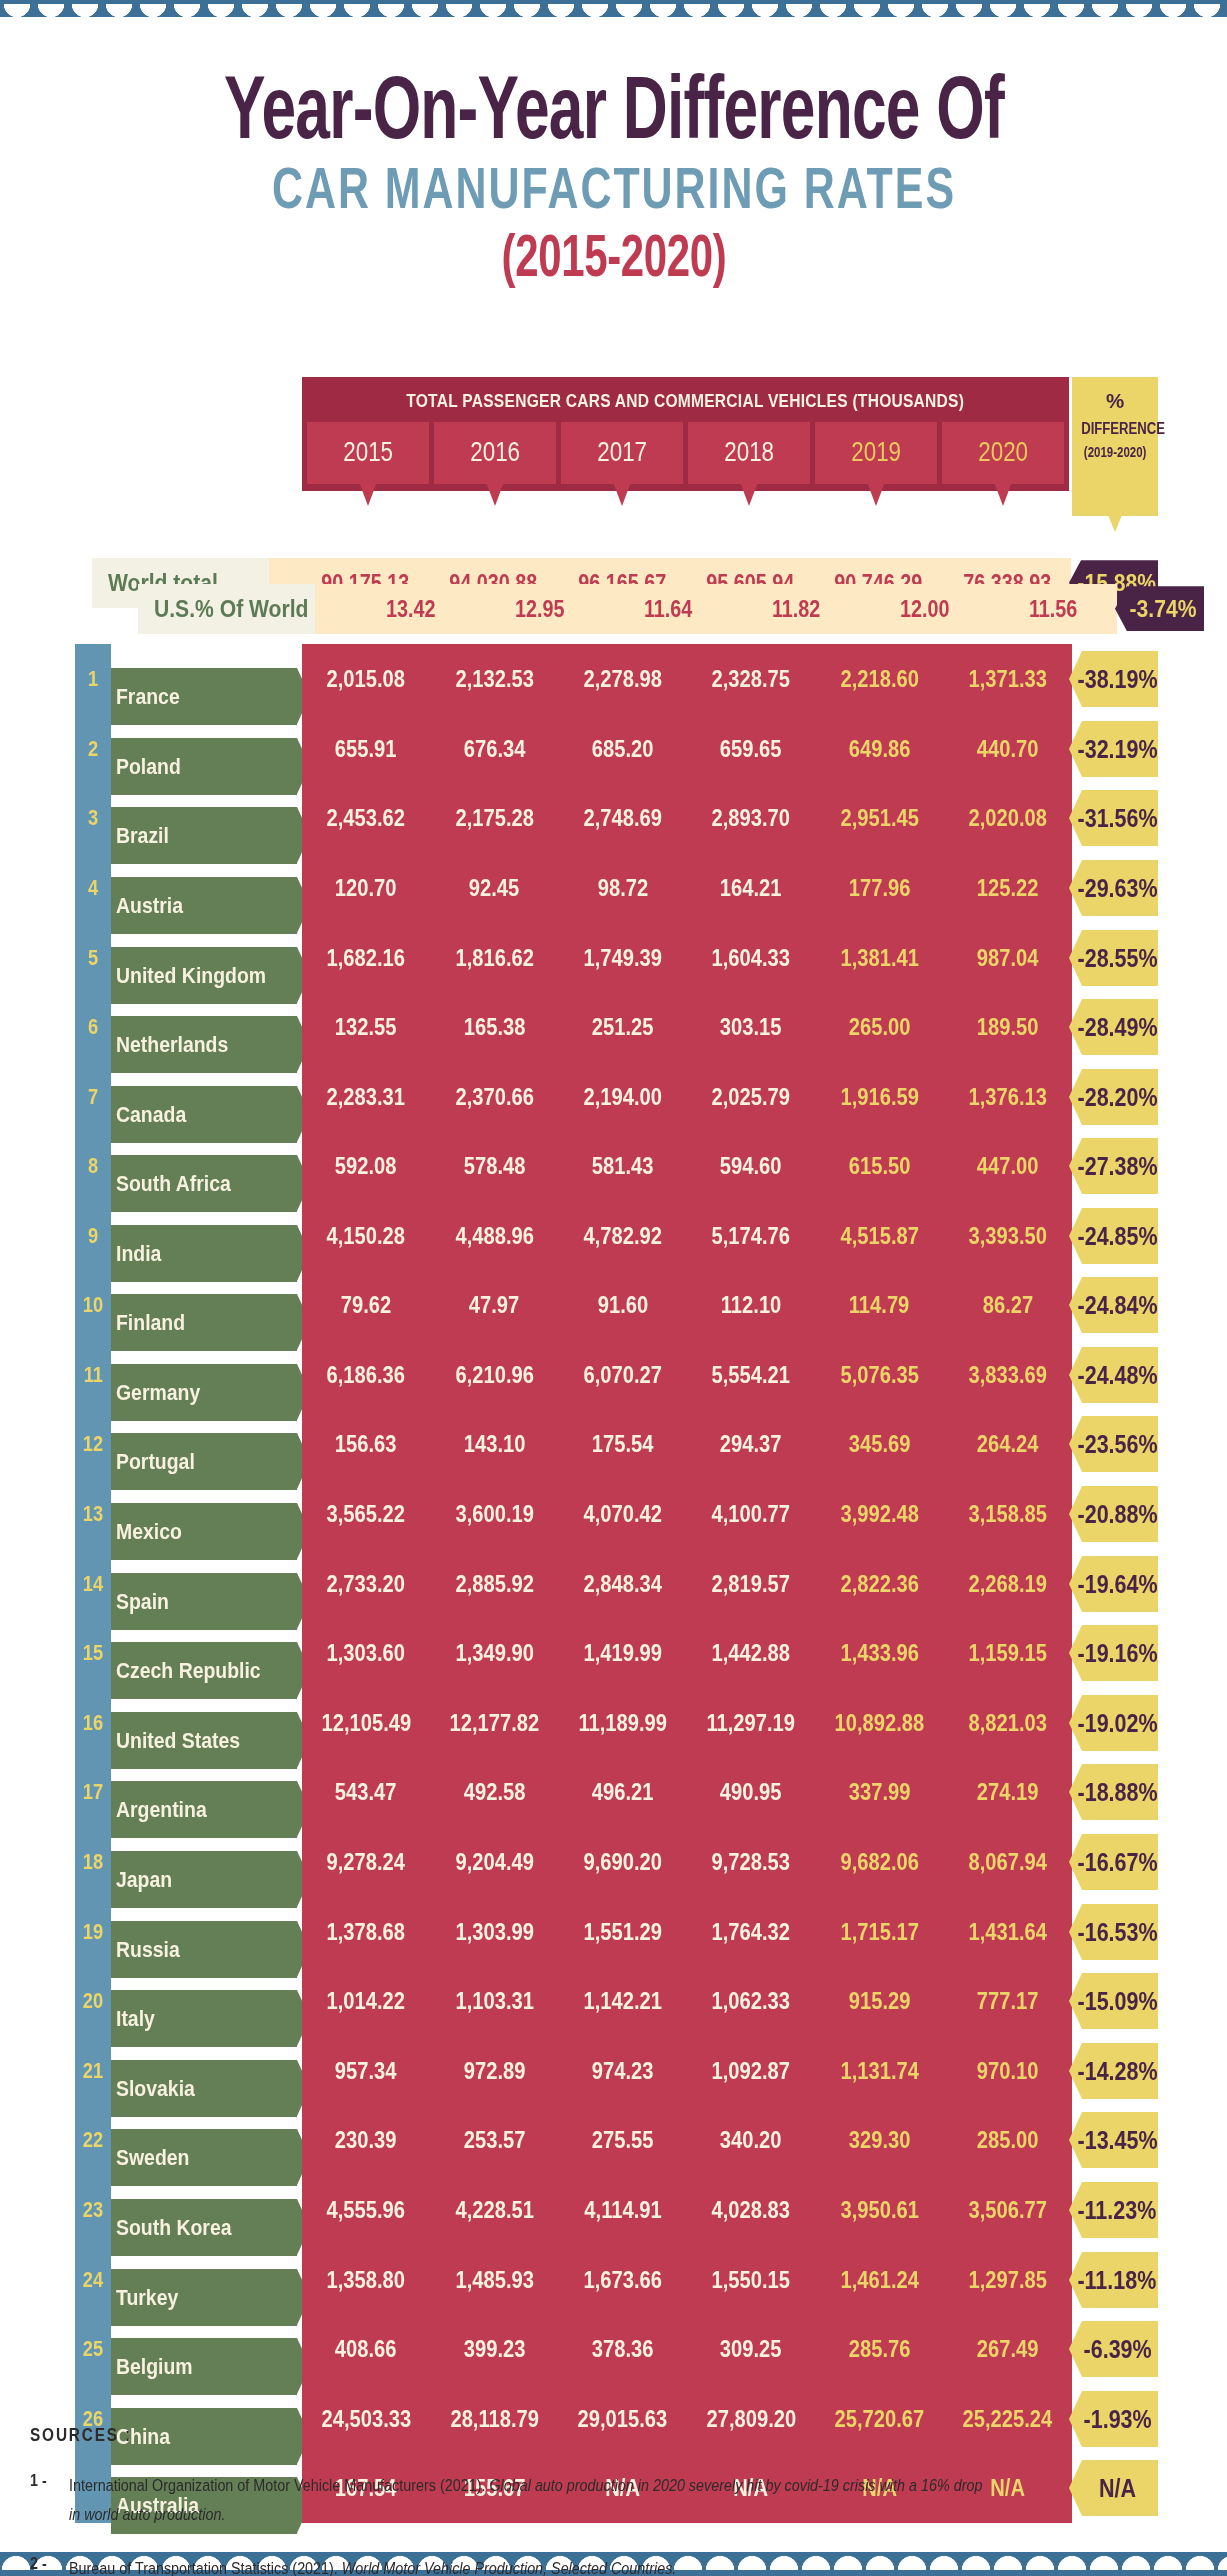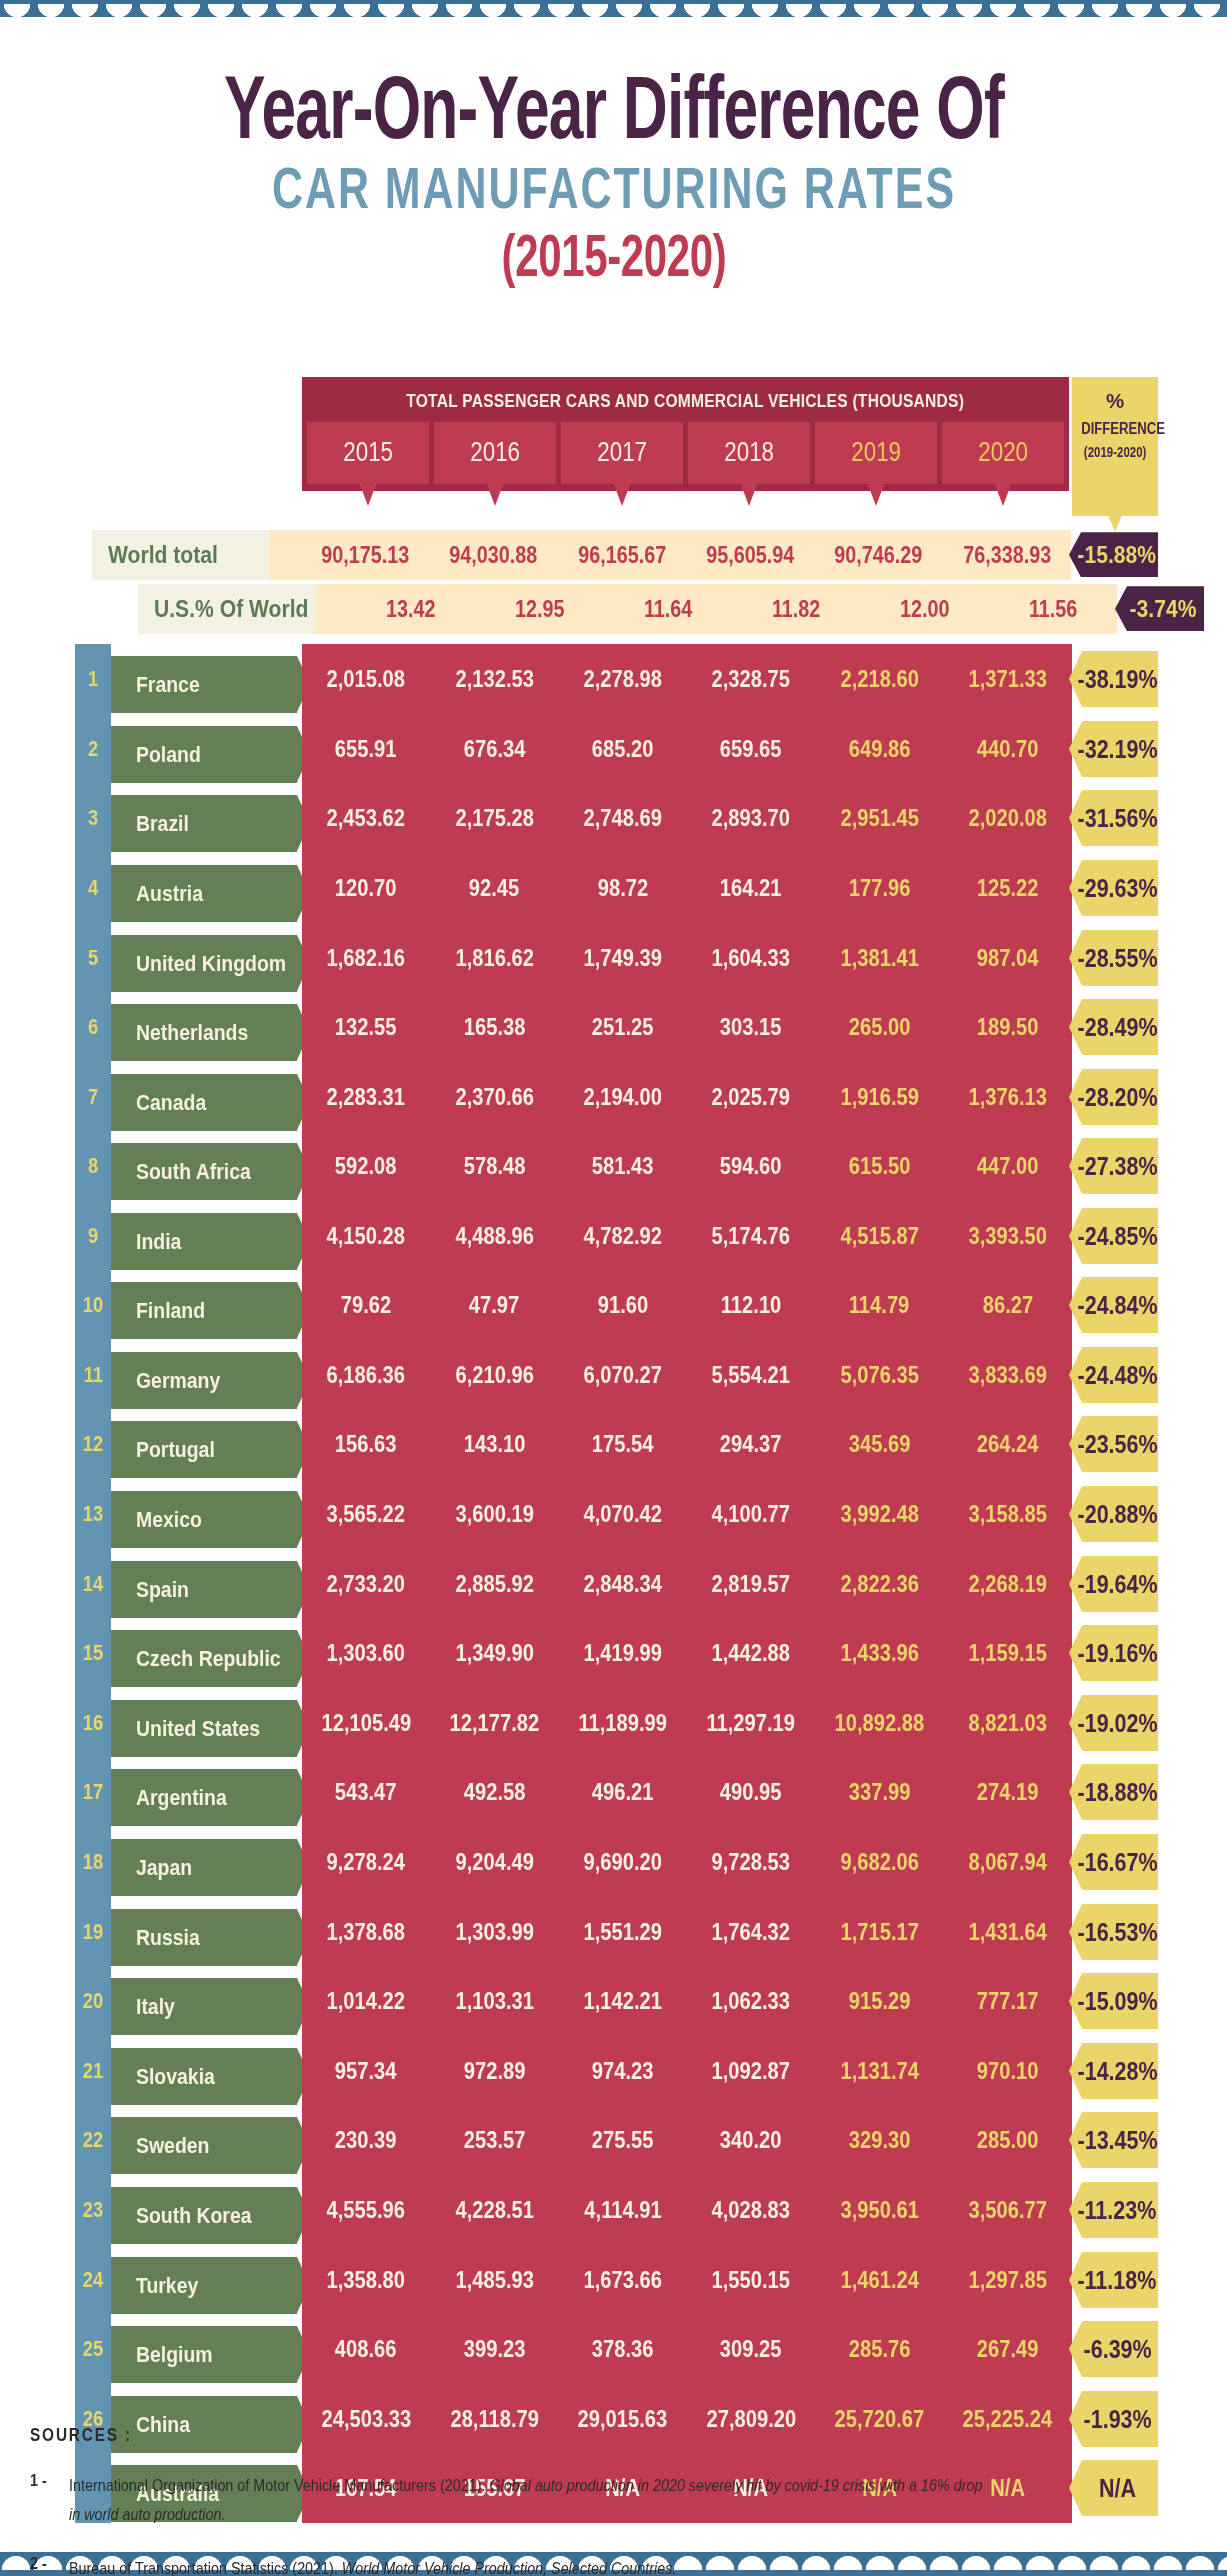--- a/index.html
+++ b/index.html
@@ -186,23 +186,23 @@
   .crow .rank {
     position:absolute; left:75px; top:0; width:36px; height:70px;
     background:#6195b2;
     display:flex; align-items:center; justify-content:center;
   }
   .crow .rank span {
     font-weight:bold; font-size:21.5px; color:#ebd569;
     display:inline-block; transform: scaleX(0.85);
   }
   .crow .country {
-    position:absolute; left:111px; top:12px; width:186px; height:57px;
+    position:absolute; left:111px; top:24px; width:186px; height:57px;
     background:#647f55;
-    display:flex; align-items:center; padding-left:25px;
+    display:flex; align-items:center; padding-left:5px;
   }
   .crow .country::after{
     content:""; position:absolute; right:-13px; top:0;
     width:0;height:0;border-top:28.5px solid transparent;border-bottom:28.5px solid transparent;border-left:13px solid #647f55;
   }
   .crow .country span{
     font-weight:bold; font-size:22.6px; color:#f7f1e0; white-space:nowrap;
     display:inline-block; transform: scaleX(0.86); transform-origin:left center;
   }
   .crow .band{
@@ -274,21 +274,21 @@
       </div>
   </div>
 
   <div class="pct-hdr">
     <div class="l1">%</div>
     <div class="l2"><i>DIFFERENCE</i></div>
     <div class="l3"><i>(2019-2020)</i></div>
   </div>
 
   <div id="summary-rows">
-      <div class="srow" style="top: 530px;">
+      <div class="srow" style="top: 558px;">
         <div class="label">
           <span>World total</span>
         </div>
         <div class="band">
           <div class="pad"></div>
           <div class="cells">
             <div class="cell">
               <i>90,175.13</i>
             </div>
             <div class="cell">

